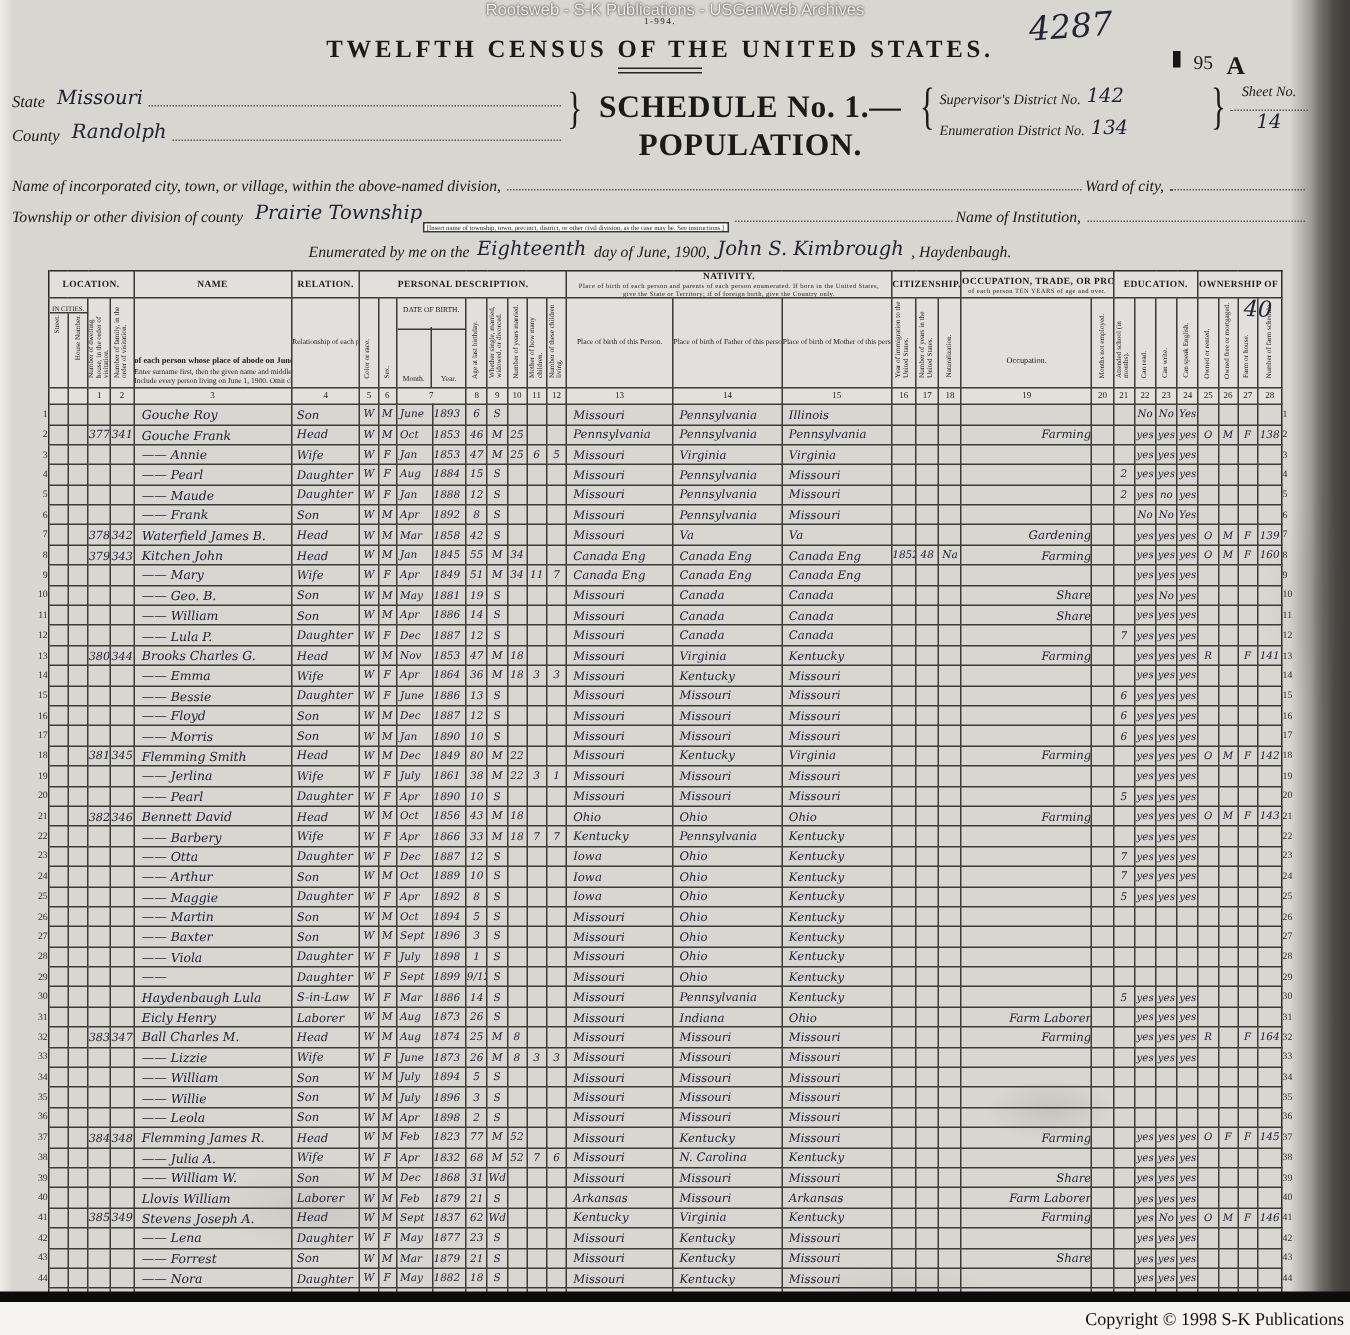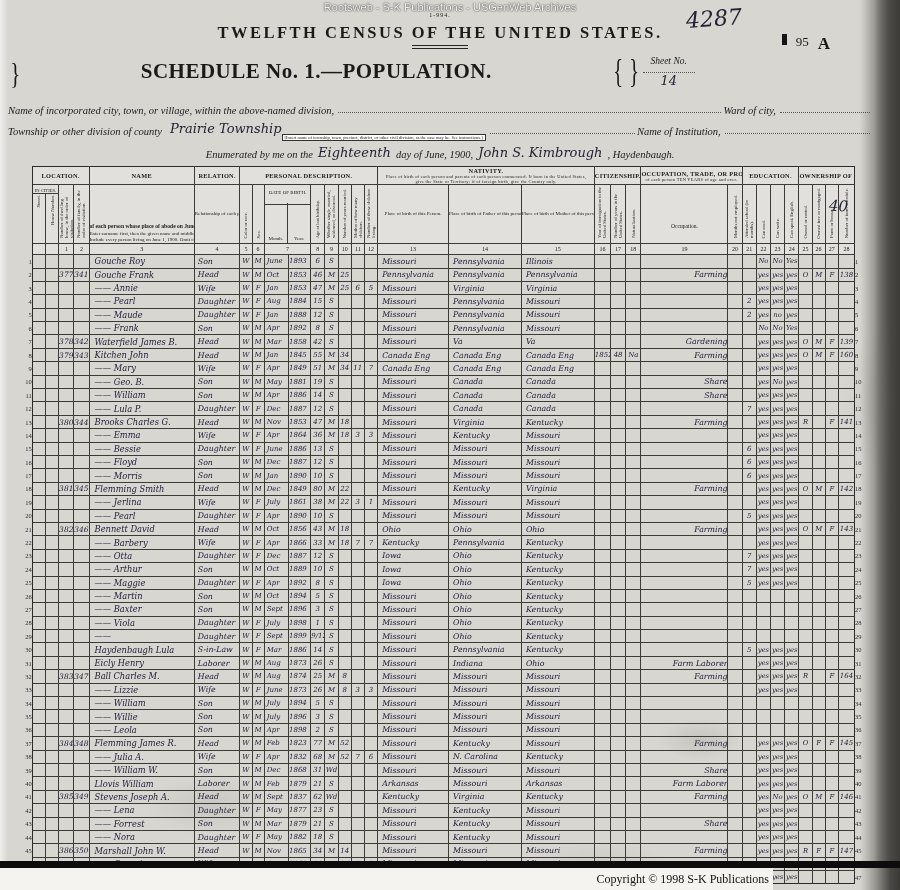--- a/index.html
+++ b/index.html
@@ -17,21 +17,21 @@
   .smudges{position:absolute;inset:0;z-index:4;pointer-events:none;opacity:.5;
     background-image:
       radial-gradient(closest-side,rgba(110,110,105,.35),rgba(0,0,0,0) 70%),
       radial-gradient(closest-side,rgba(120,120,115,.3),rgba(0,0,0,0) 70%),
       radial-gradient(closest-side,rgba(100,100,95,.25),rgba(0,0,0,0) 70%),
       radial-gradient(closest-side,rgba(120,120,110,.3),rgba(0,0,0,0) 70%);
     background-repeat:no-repeat;
     background-size:120px 60px,180px 90px,140px 200px,200px 80px;
     background-position:640px 710px,120px 760px,820px 300px,500px 830px;}
   .bottom-bar{position:absolute;left:0;top:861px;width:900px;height:7px;background:#0c0c0c;z-index:20;}
-  .bottom-strip{position:absolute;left:0;top:868px;width:773px;height:22px;background:#f4f3f0;z-index:20;
+  .bottom-strip{position:absolute;left:0;top:868px;width:900px;height:22px;background:#f4f3f0;z-index:20;
     display:flex;align-items:center;justify-content:flex-end;}
   .copyright{font-size:12px;color:#111;padding-right:4px;}
   
   .hw,.hw-val{font-family:"DejaVu Serif",serif;font-style:italic;color:#232336;}
   .hw-val{font-size:13px;}
   
   .sheet{position:absolute;left:8px;top:12px;width:864px;z-index:10;}
   .form-no{text-align:center;font-size:6px;letter-spacing:1px;}
   .census-title{text-align:center;font-size:16.5px;font-weight:bold;letter-spacing:2.5px;margin-top:5px;}
   .title-rule{width:56px;margin:2px auto 0;border-top:1px solid #222;border-bottom:1px solid #222;height:2px;}
@@ -119,24 +119,46 @@
   <div class="page-id">
     <span class="blob"></span>
     <span>95</span>
     <span class="letterA">A</span>
   </div>
   <div class="census-title">TWELFTH CENSUS OF THE UNITED STATES.</div>
   <div class="title-rule"></div>
   <div class="annot-40 hw">40</div>
 
   <div class="hdr-row">
+    <div class="state-block">
+      <div class="state-line">
+        <span>State</span>
+        <span class="hw-val uval">Missouri</span>
+        <span class="fill-dot"></span>
+      </div>
+      <div class="state-line">
+        <span>County</span>
+        <span class="hw-val uval">Randolph</span>
+        <span class="fill-dot"></span>
+      </div>
+    </div>
     <div class="brace2">}</div>
     <div class="sched-title">SCHEDULE No. 1.—POPULATION.</div>
     <div class="dist-block">
       <div class="dist-brace">{</div>
+      <div class="dist-lines">
+        <div class="dist-line">
+          <span>Supervisor's District No.</span>
+          <span class="hw-val">142</span>
+        </div>
+        <div class="dist-line">
+          <span>Enumeration District No.</span>
+          <span class="hw-val">134</span>
+        </div>
+      </div>
       <div class="dist-brace">}</div>
       <div class="sheet-col">
         <span>Sheet No.</span>
         <span class="hw-val">14</span>
       </div>
     </div>
   </div>
 
   <div class="long-line">
     <span>Name of incorporated city, town, or village, within the above-named division,</span>

